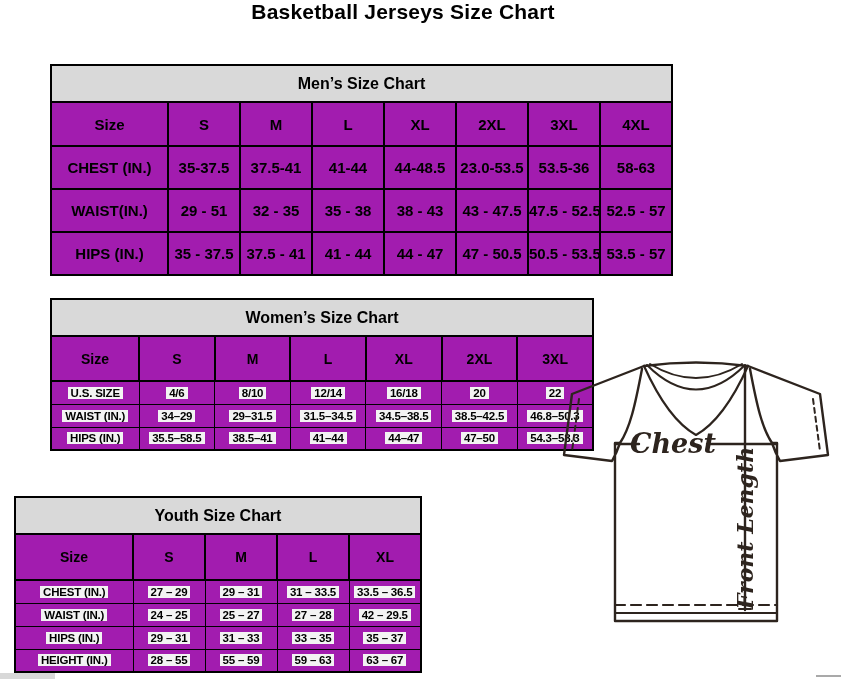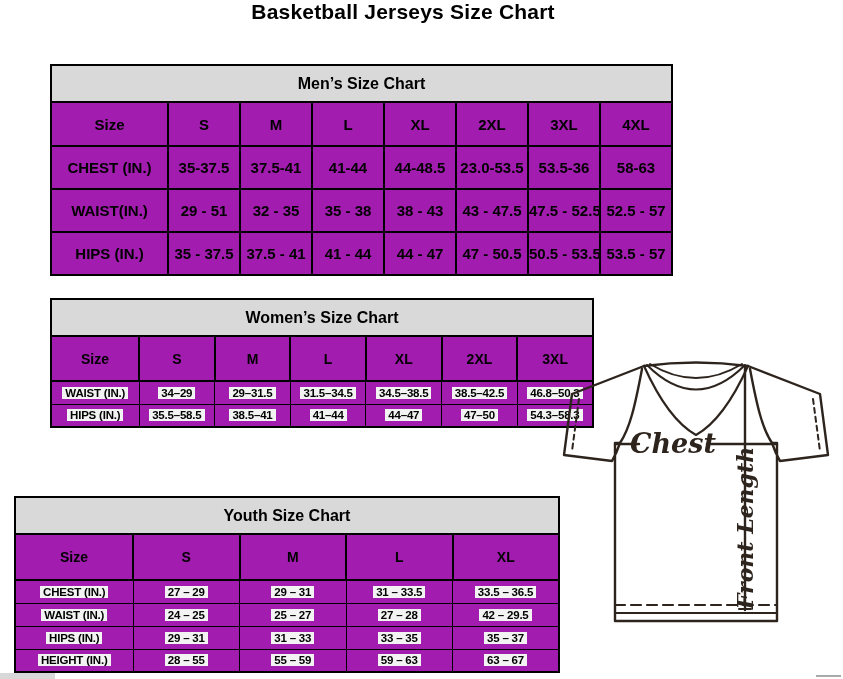--- a/index.html
+++ b/index.html
@@ -29,21 +29,21 @@
   
   #women-wrap { left:14px; top:298px; width:544px;margin-left:36px; }
   #women-table { border:2px solid #000; }
   #women-table thead th { border-width:2px; font-size:14px; }
   #women-table thead th:first-child { width:88px; }
   #women-table thead tr { height:45px; }
   #women-table tbody tr { height:23px; }
   #women-table tbody th, #women-table tbody td { font-size:11.5px; letter-spacing:-0.2px; }
 
   
-  #youth-wrap { left:14px; top:496px; width:546px; }
+  #youth-wrap { left:14px; top:496px; width:408px; }
   #youth-table { border:2px solid #000; }
   #youth-table thead th { border-width:2px; font-size:14px; }
   #youth-table thead th:first-child { width:118px; }
   #youth-table thead tr { height:46px; }
   #youth-table tbody tr { height:23px; }
   #youth-table tbody th, #youth-table tbody td { font-size:11.5px; letter-spacing:-0.2px; }
 
   
   .small-tbl tbody .cellhl { background:#f3f3f3; padding:0 3px; }
 
@@ -124,20 +124,29 @@
             <th>S</th>
             <th>M</th>
             <th>L</th>
             <th>XL</th>
             <th>2XL</th>
             <th>3XL</th>
           </tr>
         </thead>
         <tbody>
           <tr>
+            <th><span class="cellhl">U.S. SIZE</span></th>
+            <td><span class="cellhl">4/6</span></td>
+            <td><span class="cellhl">8/10</span></td>
+            <td><span class="cellhl">12/14</span></td>
+            <td><span class="cellhl">16/18</span></td>
+            <td><span class="cellhl">20</span></td>
+            <td><span class="cellhl">22</span></td>
+          </tr>
+          <tr>
             <th><span class="cellhl">WAIST (IN.)</span></th>
             <td><span class="cellhl">34–29</span></td>
             <td><span class="cellhl">29–31.5</span></td>
             <td><span class="cellhl">31.5–34.5</span></td>
             <td><span class="cellhl">34.5–38.5</span></td>
             <td><span class="cellhl">38.5–42.5</span></td>
             <td><span class="cellhl">46.8–50.3</span></td>
           </tr>
           <tr>
             <th><span class="cellhl">HIPS (IN.)</span></th>

